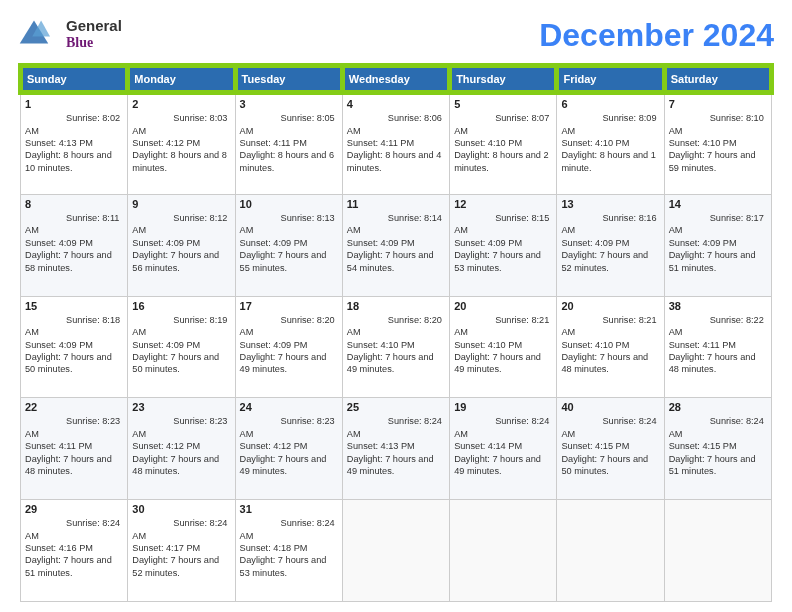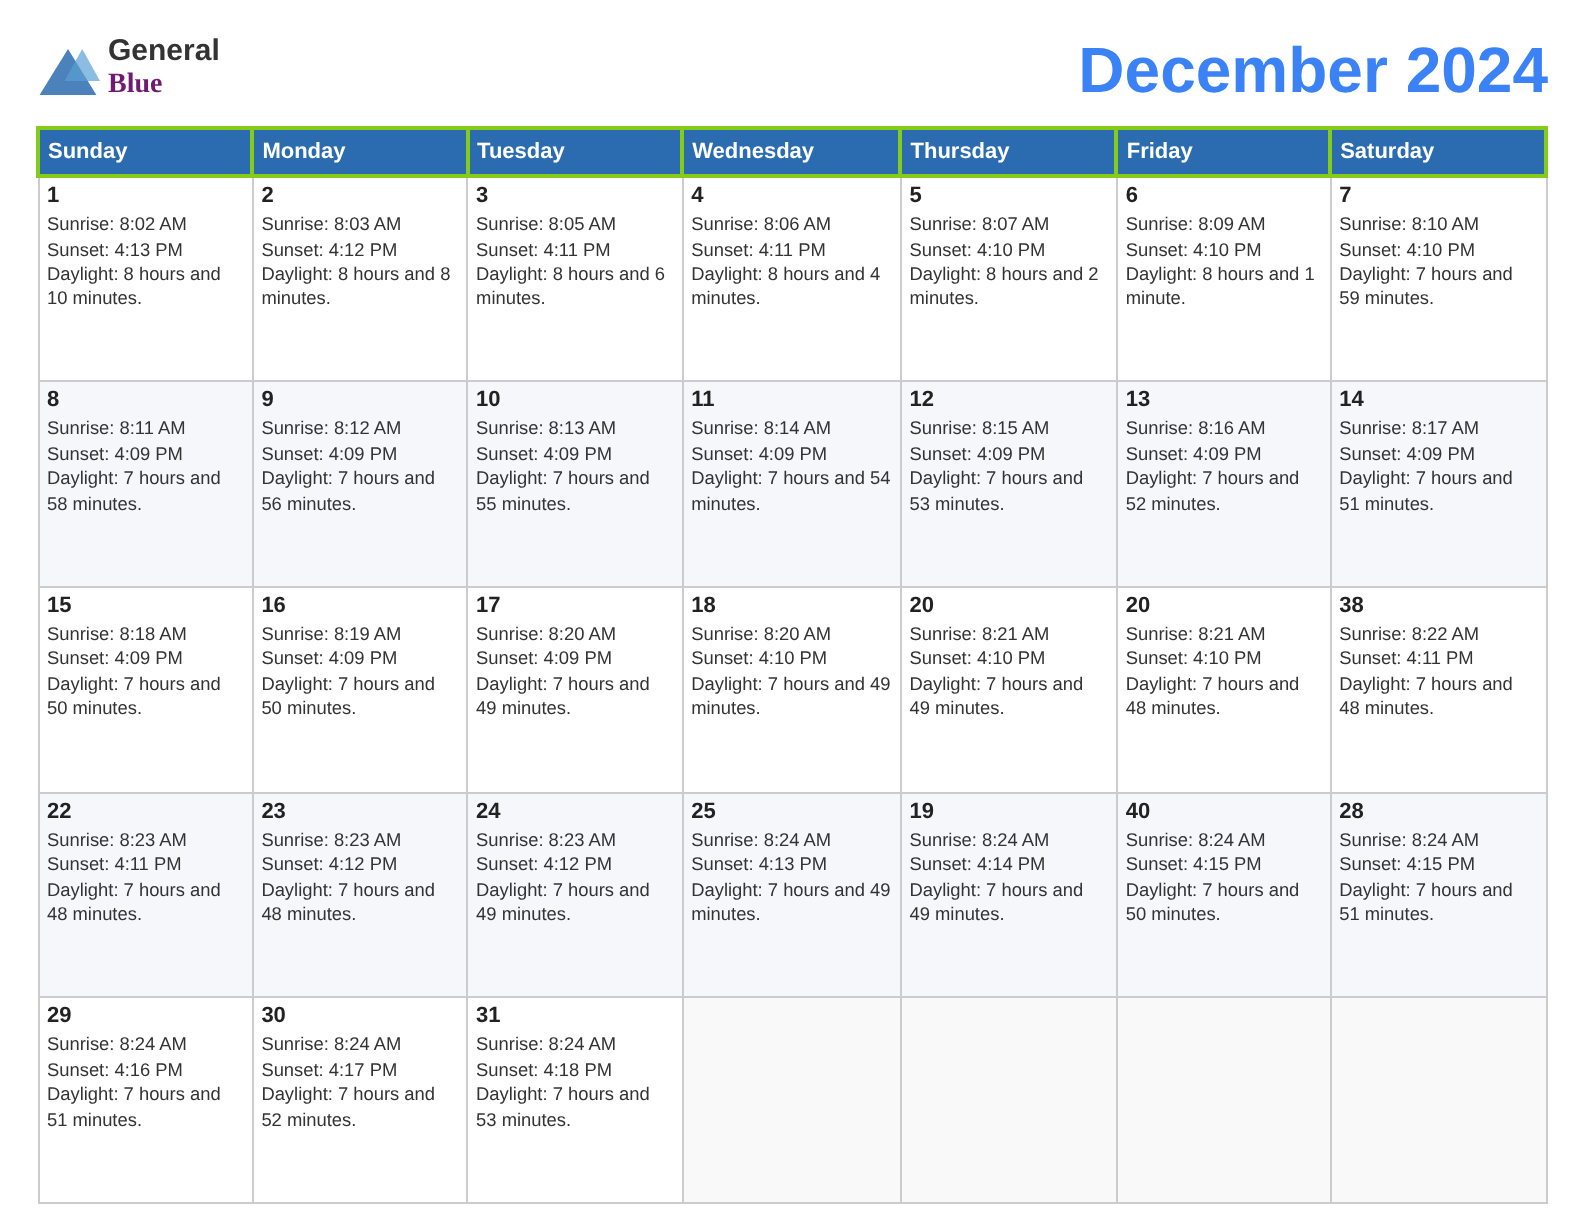--- a/index.html
+++ b/index.html
@@ -18,22 +18,22 @@
       flex-direction: column;
     }
     .header {
       display: flex;
       justify-content: space-between;
       align-items: flex-start;
       margin-bottom: 10px;
     }
     .logo {
       display: flex;
-      align-items: flex-end;
-      gap: 4px;
+      align-items: flex-start;
+      gap: 16px;
     }
     .logo-text {
       display: flex;
       flex-direction: column;
       line-height: 1.1;
     }
     .logo-general {
       font-size: 15px;
       font-weight: bold;
       color: #333;
@@ -68,21 +68,21 @@
       width: 100%;
       font-size: 10px;
     }
     .calendar th {
       background: #2b6cb0;
       color: #fff;
       padding: 5px 4px;
       font-size: 11px;
       font-weight: bold;
       text-align: left;
-      border: 2px solid #84cc16;
+      border: 5px solid #84cc16;
     }
     .calendar td {
       border: 1px solid #ccc;
       vertical-align: top;
       padding: 3px 4px;
       width: 113px;
       height: 88px;
       background: #fff;
     }
     .calendar tr:nth-child(even) td {
@@ -92,20 +92,21 @@
       font-weight: bold;
       font-size: 11px;
       color: #222;
       display: block;
       margin-bottom: 2px;
     }
     .day-detail {
       font-size: 9.2px;
       color: #333;
       line-height: 1.35;
+      margin-left: 41px;
     }
     .empty {
       background: #f9f9f9 !important;
     }
   </style>
 </head>
 <body>
 
 <div class="page">
   <div class="header">

